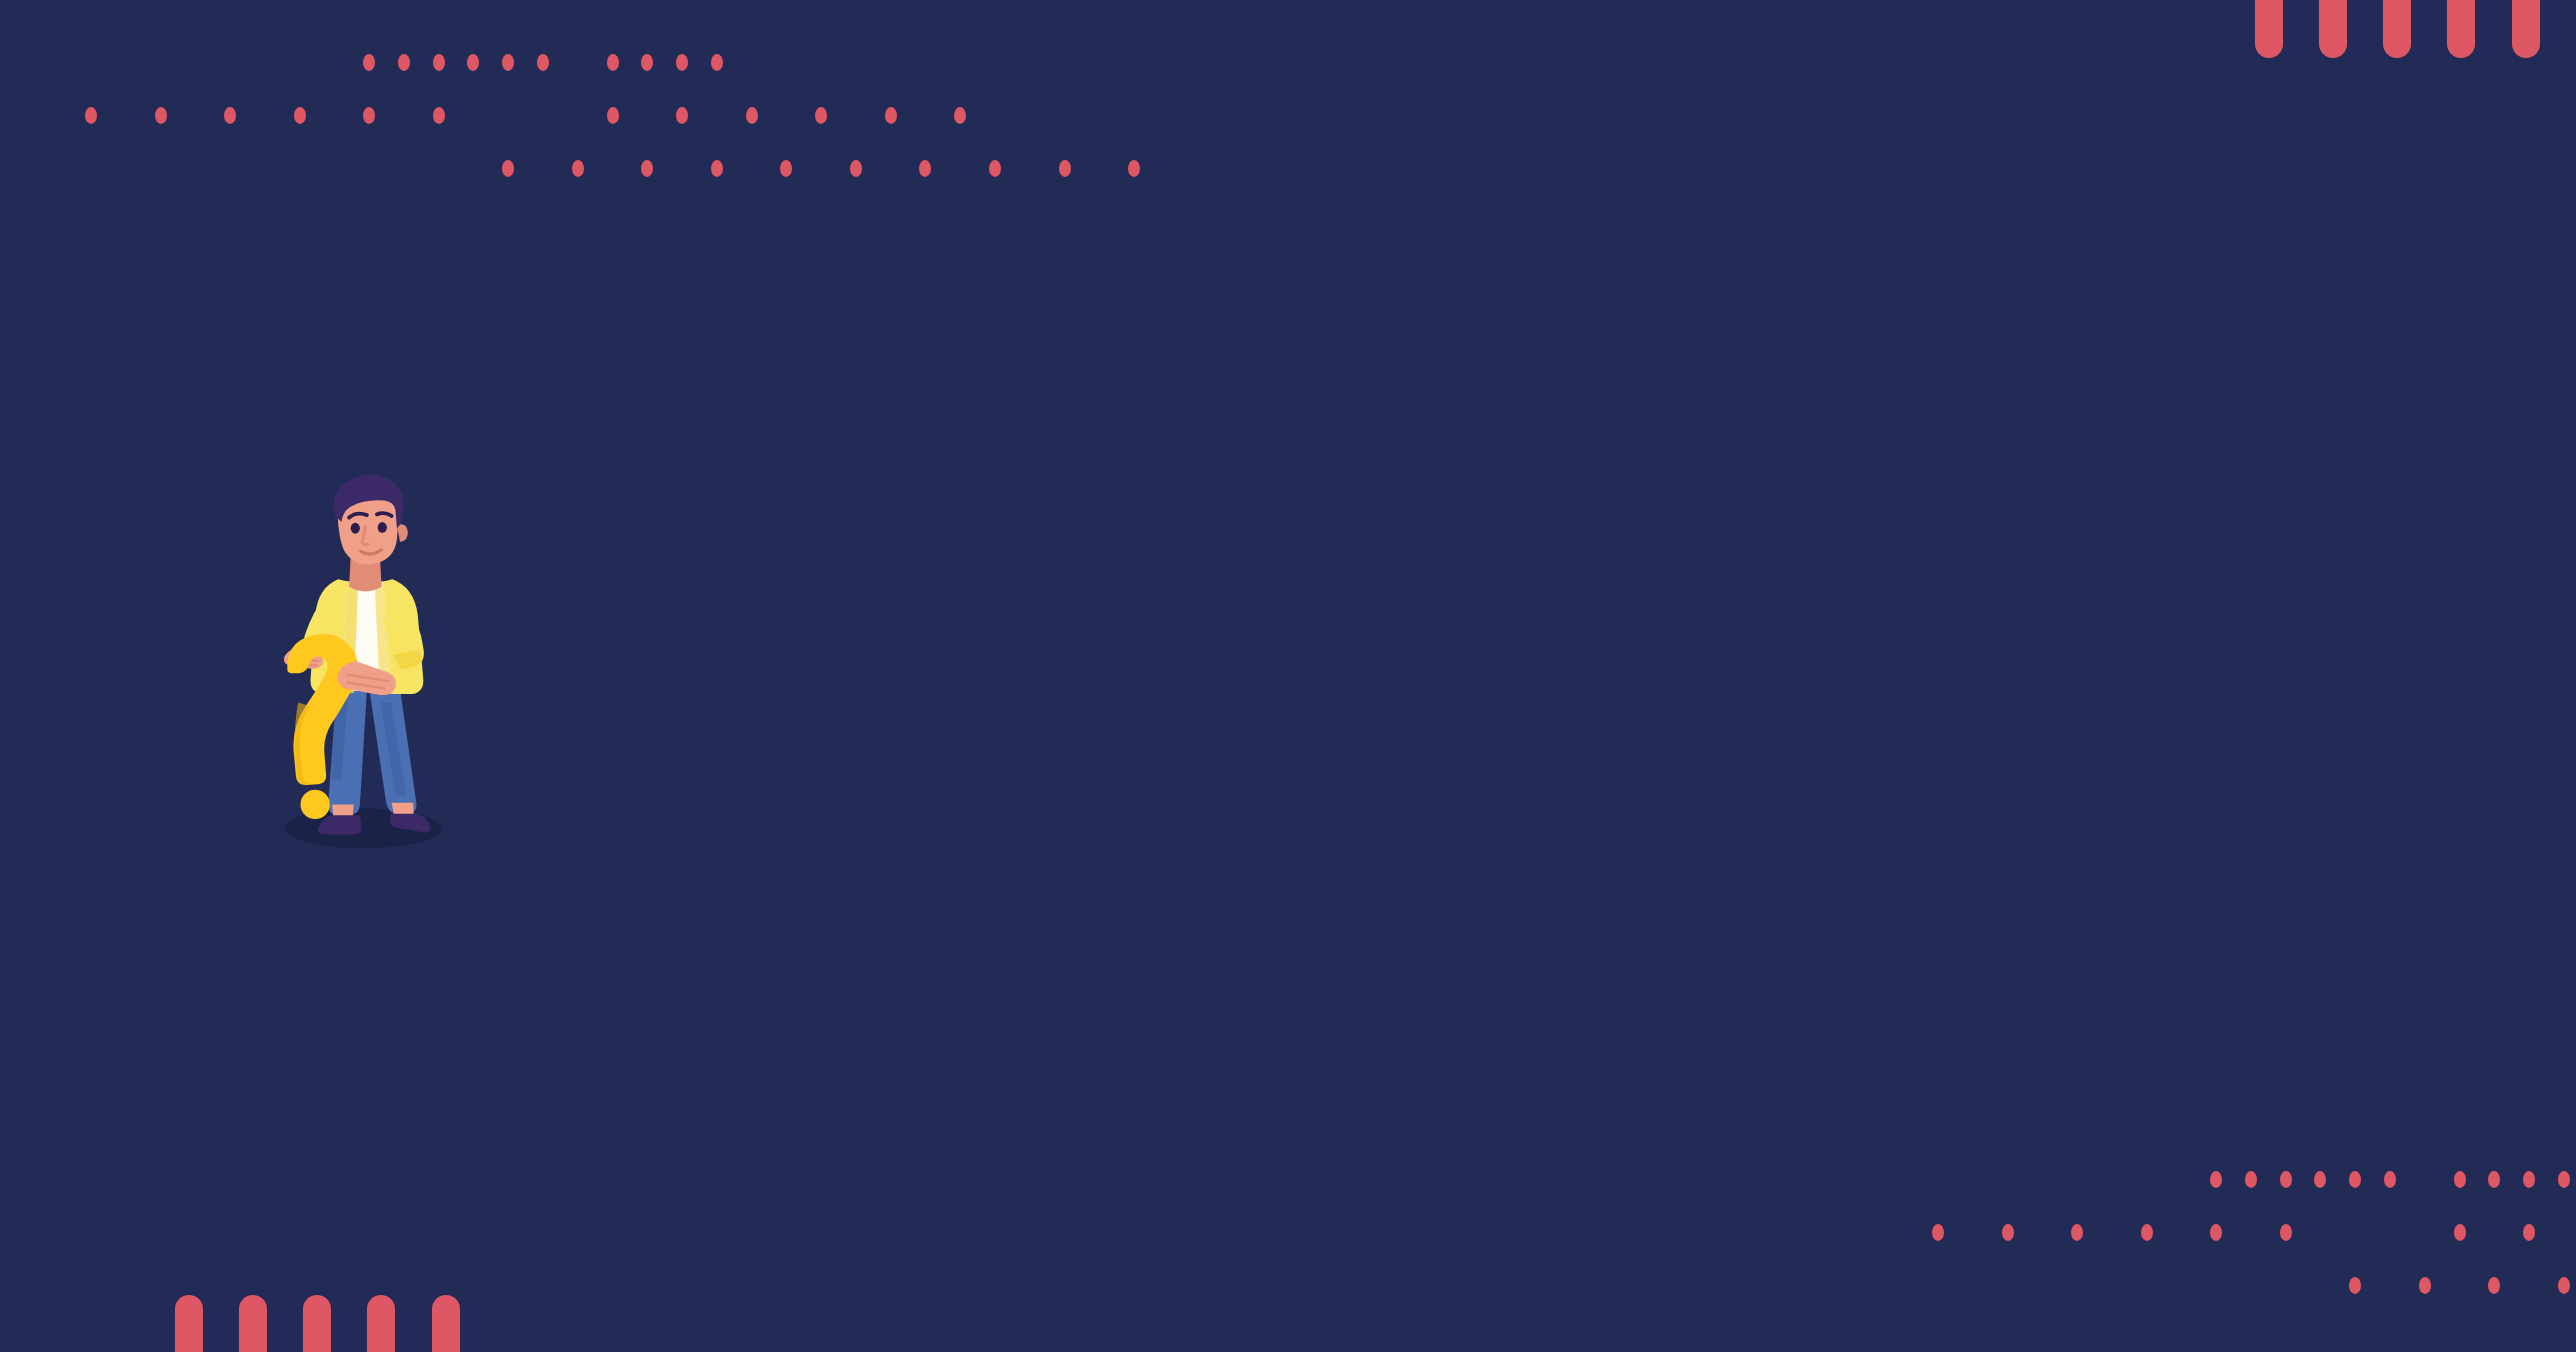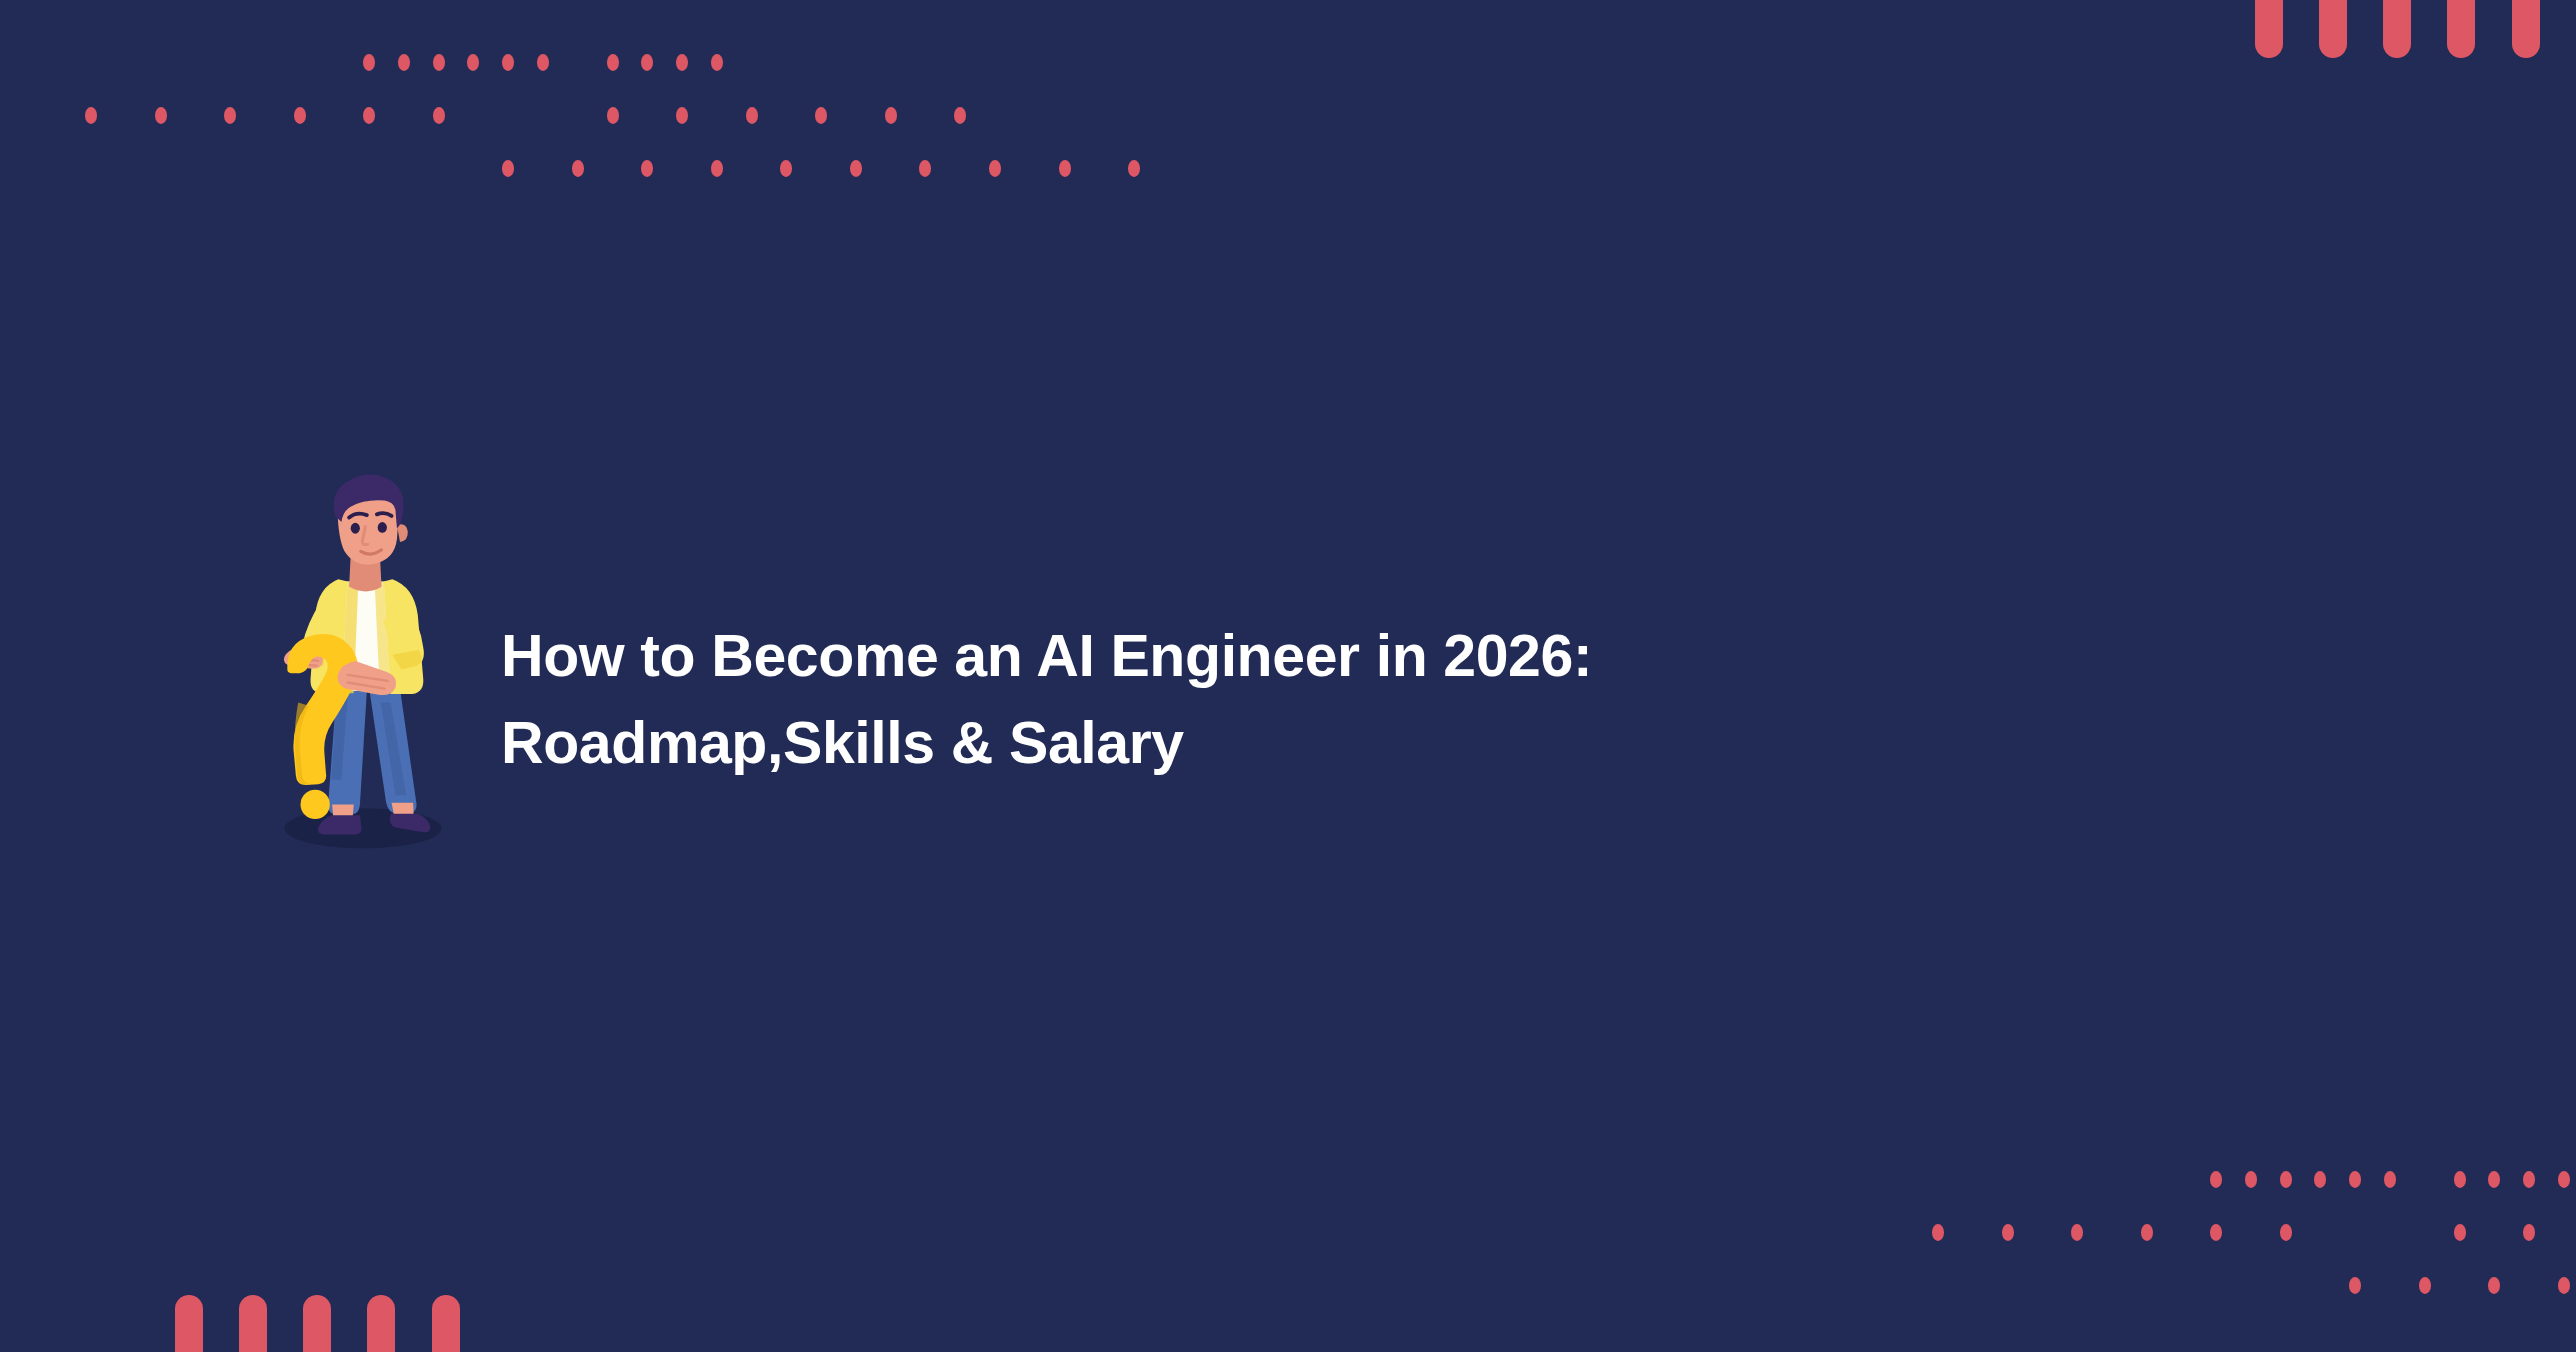--- a/index.html
+++ b/index.html
@@ -203,24 +203,20 @@
 
       <ellipse cx="130" cy="74" rx="6" ry="7" fill="#2c1f4e"></ellipse>
       <ellipse cx="165" cy="73" rx="6" ry="7" fill="#2c1f4e"></ellipse>
 
       <path d="M143 72 L139 92 Q139 96 146 95" stroke="#e08c76" stroke-width="4" fill="none" stroke-linecap="round"></path>
 
       <path d="M137 104 Q150 112 164 102" stroke="#d07a64" stroke-width="4" fill="none" stroke-linecap="round"></path>
     </svg>
   </div>
 
-  <h1 id="headline">
-    <span class="line">How to Become an AI Engineer in 2026:</span>
-    <span class="line">Roadmap,Skills &amp; Salary</span>
-  </h1>
 
   <div class="bar-group bottom-left" style="width: 321px; height: 59px;">
       <span class="bar" style="left: 0px; width: 28px; height: 59px; background: rgb(222, 87, 101);"></span>
       <span class="bar" style="left: 64px; width: 28px; height: 59px; background: rgb(222, 87, 101);"></span>
       <span class="bar" style="left: 128px; width: 28px; height: 59px; background: rgb(222, 87, 101);"></span>
       <span class="bar" style="left: 192px; width: 28px; height: 59px; background: rgb(222, 87, 101);"></span>
       <span class="bar" style="left: 257px; width: 28px; height: 59px; background: rgb(222, 87, 101);"></span>
     </div>
 
   <div class="dot-grid bottom-right">

